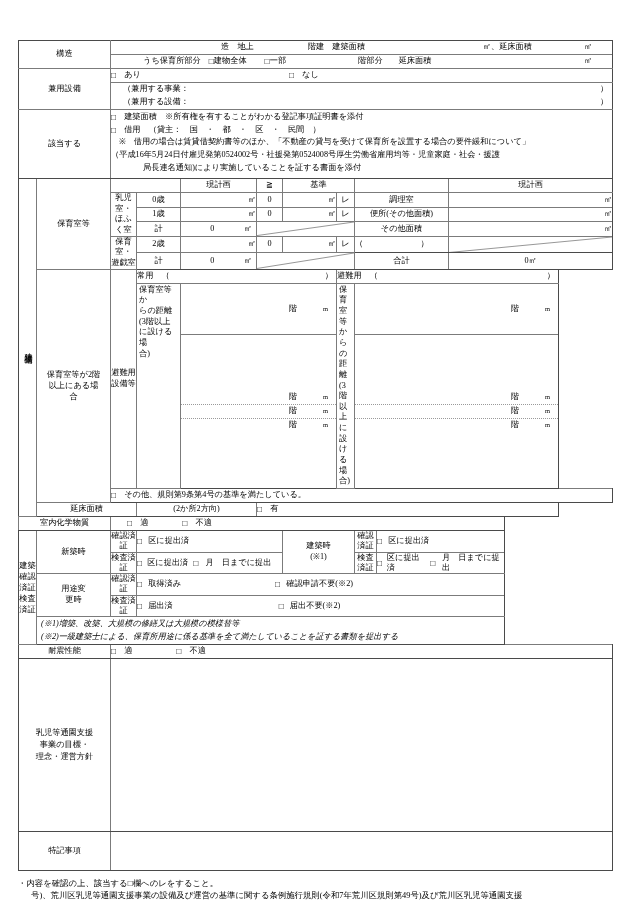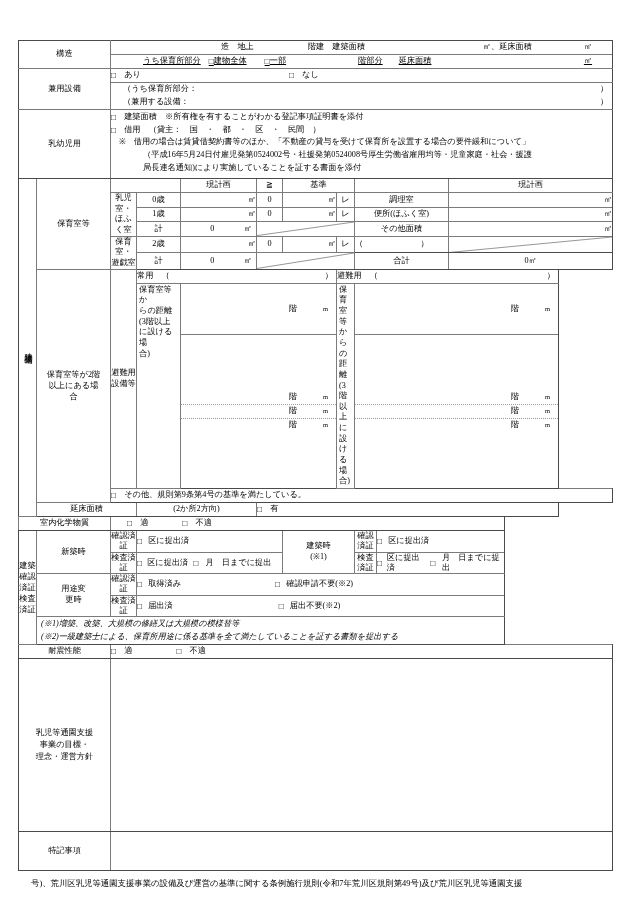--- a/index.html
+++ b/index.html
@@ -121,21 +121,21 @@
         <span style="flex:1"></span>
         <span>㎡、延床面積</span>
         <span style="width:52px"></span>
         <span>㎡</span>
         <span style="width:20px"></span>
       </div>
     </td>
   </tr>
   <tr>
     <td class="rthick lthick pad" colspan="11">
-      <div style="display:flex;align-items:center;height:13px;text-decoration:underline;">
+      <div style="display:flex;align-items:center;height:13px;">
         <span style="width:32px"></span>
         <span>うち保育所部分</span>
         <span style="width:8px"></span>
         <span class="sq">□</span>
         <span>建物全体</span>
         <span style="width:18px"></span>
         <span class="sq">□</span>
         <span>一部</span>
         <span style="width:72px"></span>
         <span>階部分</span>
@@ -158,54 +158,54 @@
         <span style="width:148px"></span>
         <span class="sq">□</span>
         <span style="width:8px"></span>
         <span>なし</span>
       </div>
     </td>
   </tr>
   <tr>
     <td class="rthick lthick pad" colspan="11" style="height:26px">
       <div style="display:flex;align-items:center;height:13px;padding-left:12px;">
-        <span>（うち保育所部分：</span>
+        <span>（兼用する事業：</span>
         <span style="flex:1"></span>
         <span>）</span>
         <span style="width:4px"></span>
       </div>
       <div style="display:flex;align-items:center;height:13px;padding-left:12px;">
         <span>（兼用する設備：</span>
         <span style="flex:1"></span>
         <span>）</span>
         <span style="width:4px"></span>
       </div>
     </td>
   </tr>
 
   <tr>
-    <td class="lab lthick tthick bthick" colspan="2">乳幼児用</td>
+    <td class="lab lthick tthick bthick" colspan="2">該当する</td>
     <td class="tthick bthick rthick lthick pad" colspan="11" style="height:68px;vertical-align:top;">
       <div style="display:flex;align-items:center;height:13px;margin-top:1px;">
         <span class="sq">□</span>
         <span style="width:8px"></span>
         <span>建築面積　※所有権を有することがわかる登記事項証明書を添付</span>
       </div>
       <div style="display:flex;align-items:center;height:13px;">
         <span class="sq">□</span>
         <span style="width:8px"></span>
         <span>借用　（貸主：　国　・　都　・　区　・　民間　）</span>
       </div>
       <div style="display:flex;height:13px;">
         <span style="width:8px"></span>
         <span>※</span>
         <span style="width:8px"></span>
         <span>借用の場合は賃貸借契約書等のほか、「不動産の貸与を受けて保育所を設置する場合の要件緩和について」</span>
       </div>
-      <div style="display:flex;height:13px;">
+      <div style="display:flex;height:13px;flex-direction:column;">
         <span style="width:32px"></span>
         <span>（平成16年5月24日付雇児発第0524002号・社援発第0524008号厚生労働省雇用均等・児童家庭・社会・援護</span>
       </div>
       <div style="display:flex;height:13px;">
         <span style="width:32px"></span>
         <span>局長連名通知)により実施していることを証する書面を添付</span>
       </div>
     </td>
   </tr>
 
@@ -236,21 +236,21 @@
     <td class="lab2 ctr dashb" colspan="2">調理室</td>
     <td class="rgt dashb rthick" colspan="3"><span>㎡</span></td>
   </tr>
 
   <tr>
     <td class="lab2 ctr dashb">1歳</td>
     <td class="rgt dashb"><span>㎡</span></td>
     <td class="shade ctr dashb">0</td>
     <td class="shade rgt dashb">㎡</td>
     <td class="shade ctr dashb">レ</td>
-    <td class="lab2 ctr dashb" colspan="2">便所(ほふく室)</td>
+    <td class="lab2 ctr dashb" colspan="2">便所(その他面積)</td>
     <td class="rgt dashb rthick" colspan="3"><span>㎡</span></td>
   </tr>
 
   <tr>
     <td class="lab2 ctr dashb">計</td>
     <td class="shade ctr dashb">
       <span>0</span>
       <span style="float:right;padding-right:4px">㎡</span>
     </td>
     <td class="diag dashb" colspan="3">
@@ -549,17 +549,18 @@
 
   <tr>
     <td class="lab lthick bthick ctr" colspan="2" style="height:38px">特記事項</td>
     <td class="bthick rthick" colspan="11" style="height:38px;vertical-align:top;"></td>
   </tr>
 
 </tbody>
     </table>
 
 <div class="notes">
+  <div class="hang">・内容を確認の上、該当する□欄へのレをすること。</div>
   <div class="hang2" style="padding-left:13px;text-indent:0">号)、荒川区乳児等通園支援事業の設備及び運営の基準に関する条例施行規則(令和7年荒川区規則第49号)及び荒川区乳児等通園支援</div>
 
 </div>
 
 </div>
 
 </body></html>

